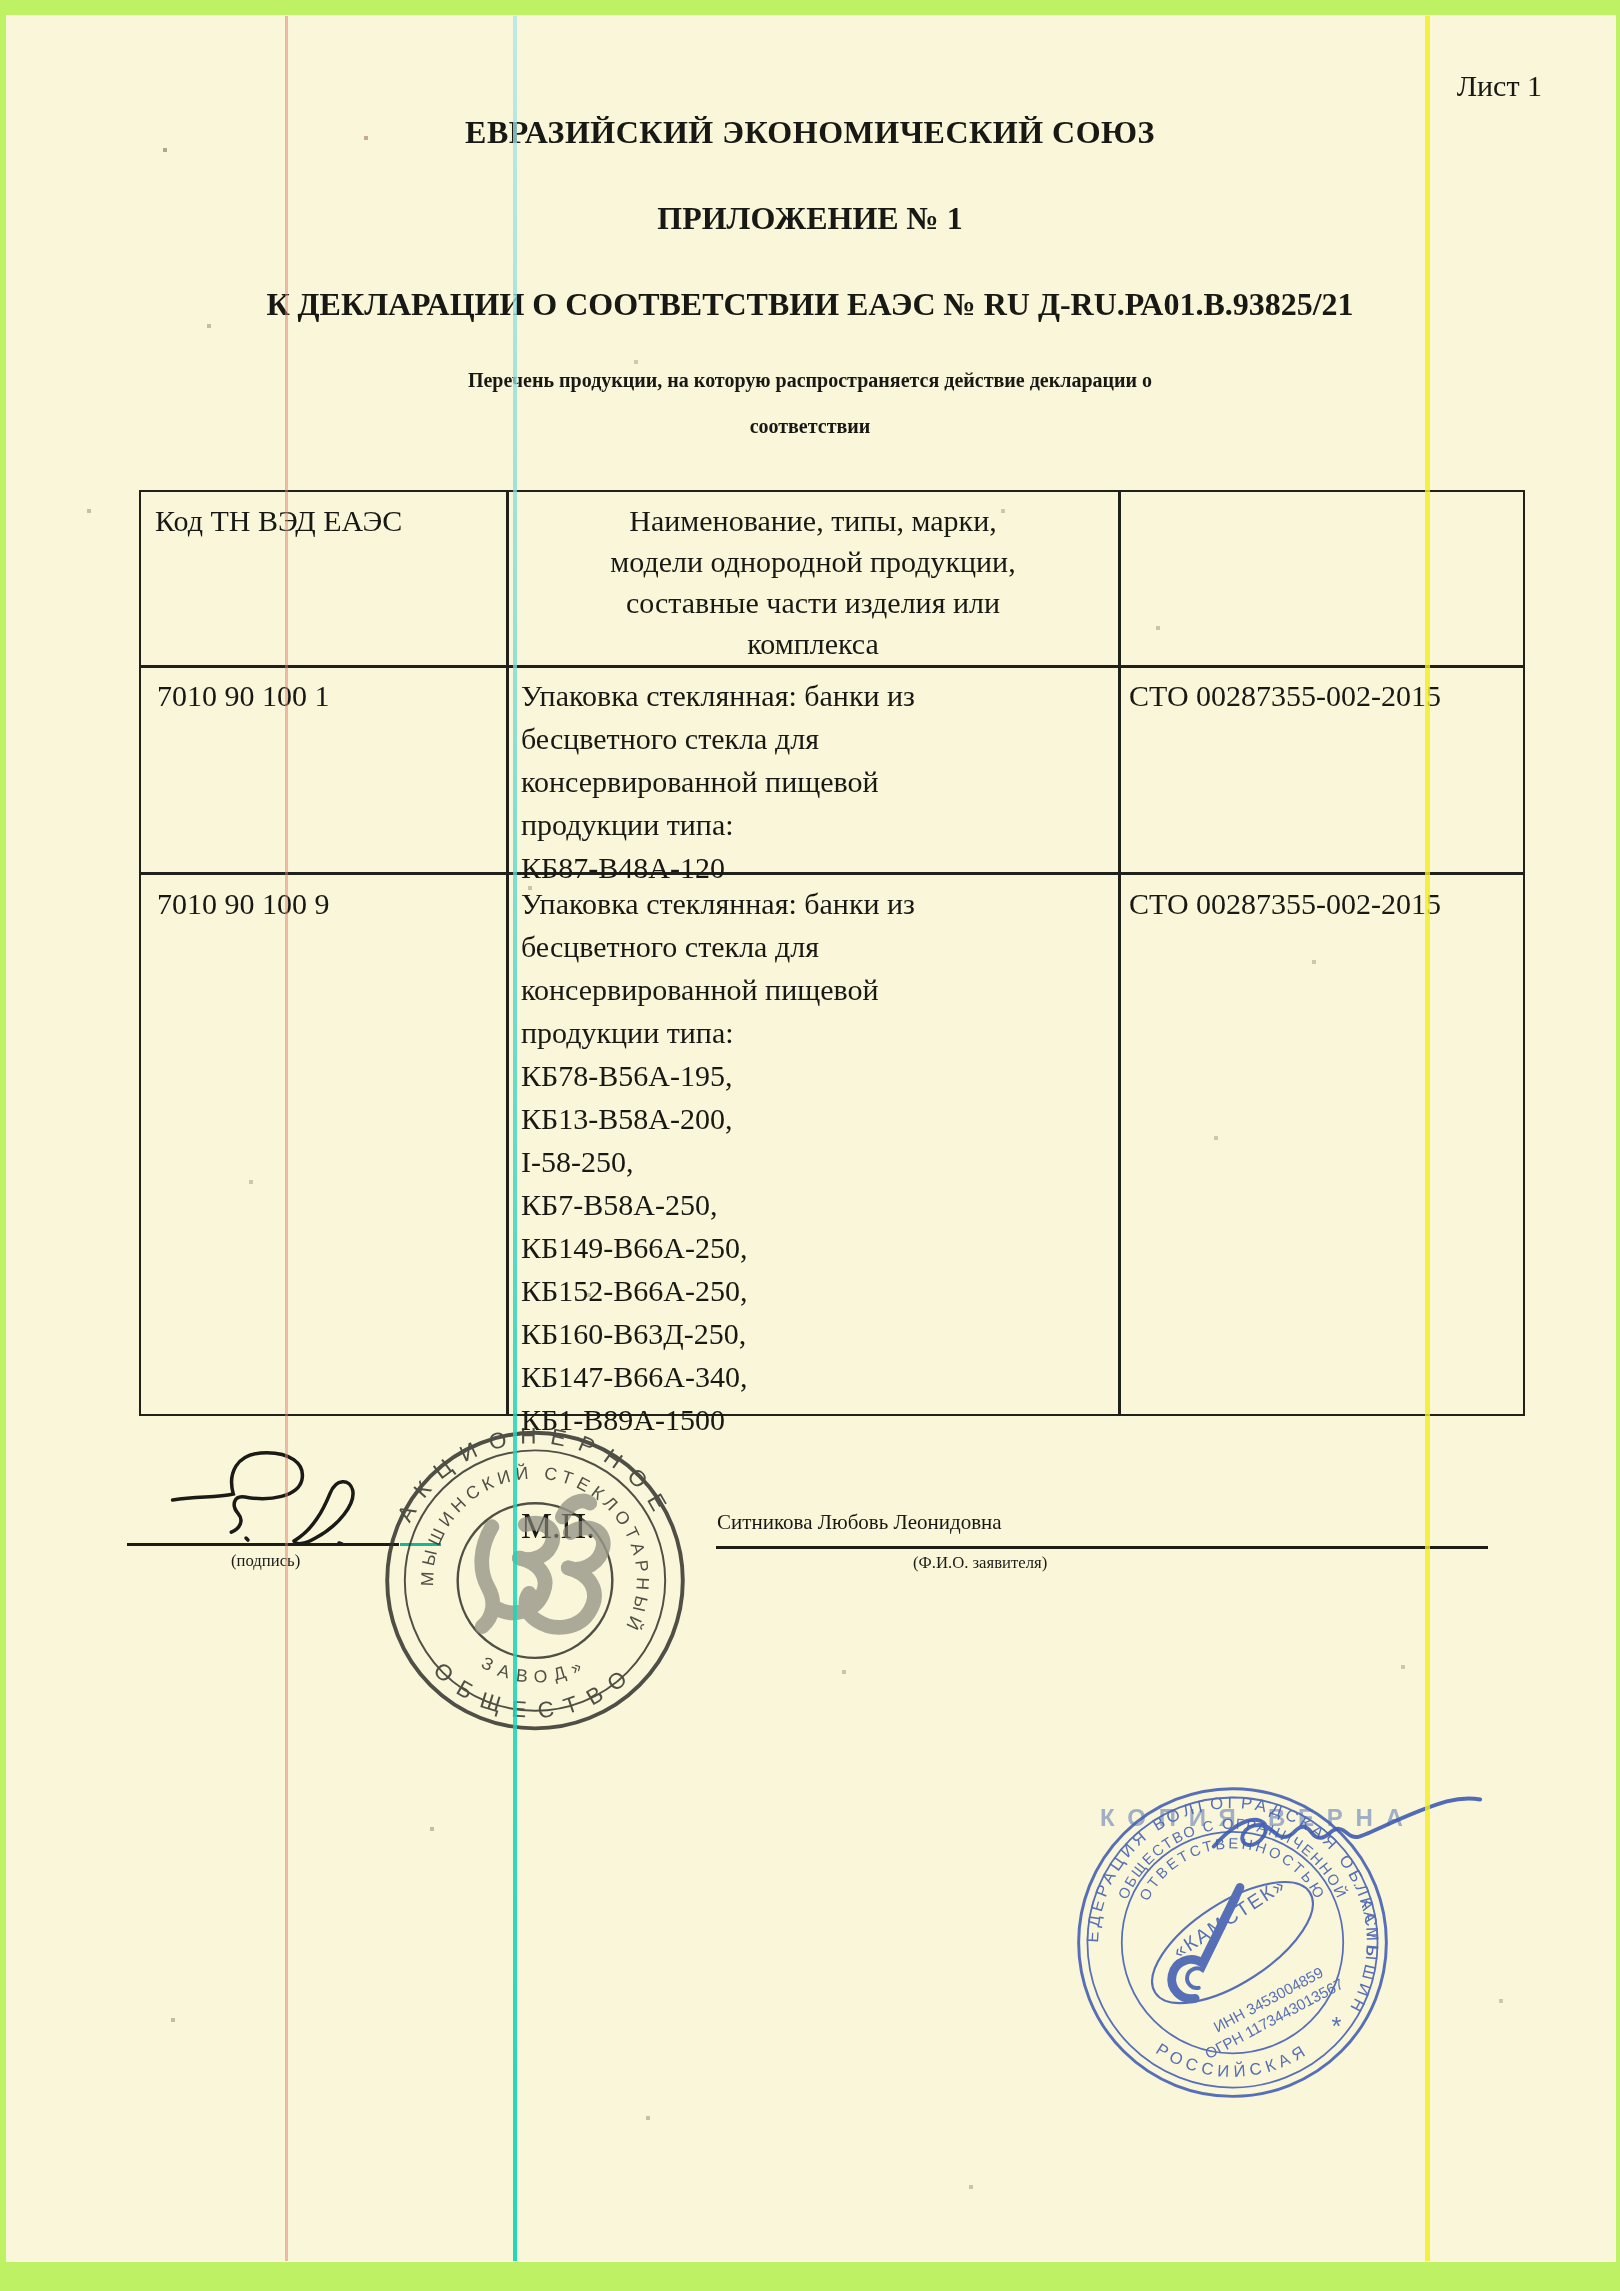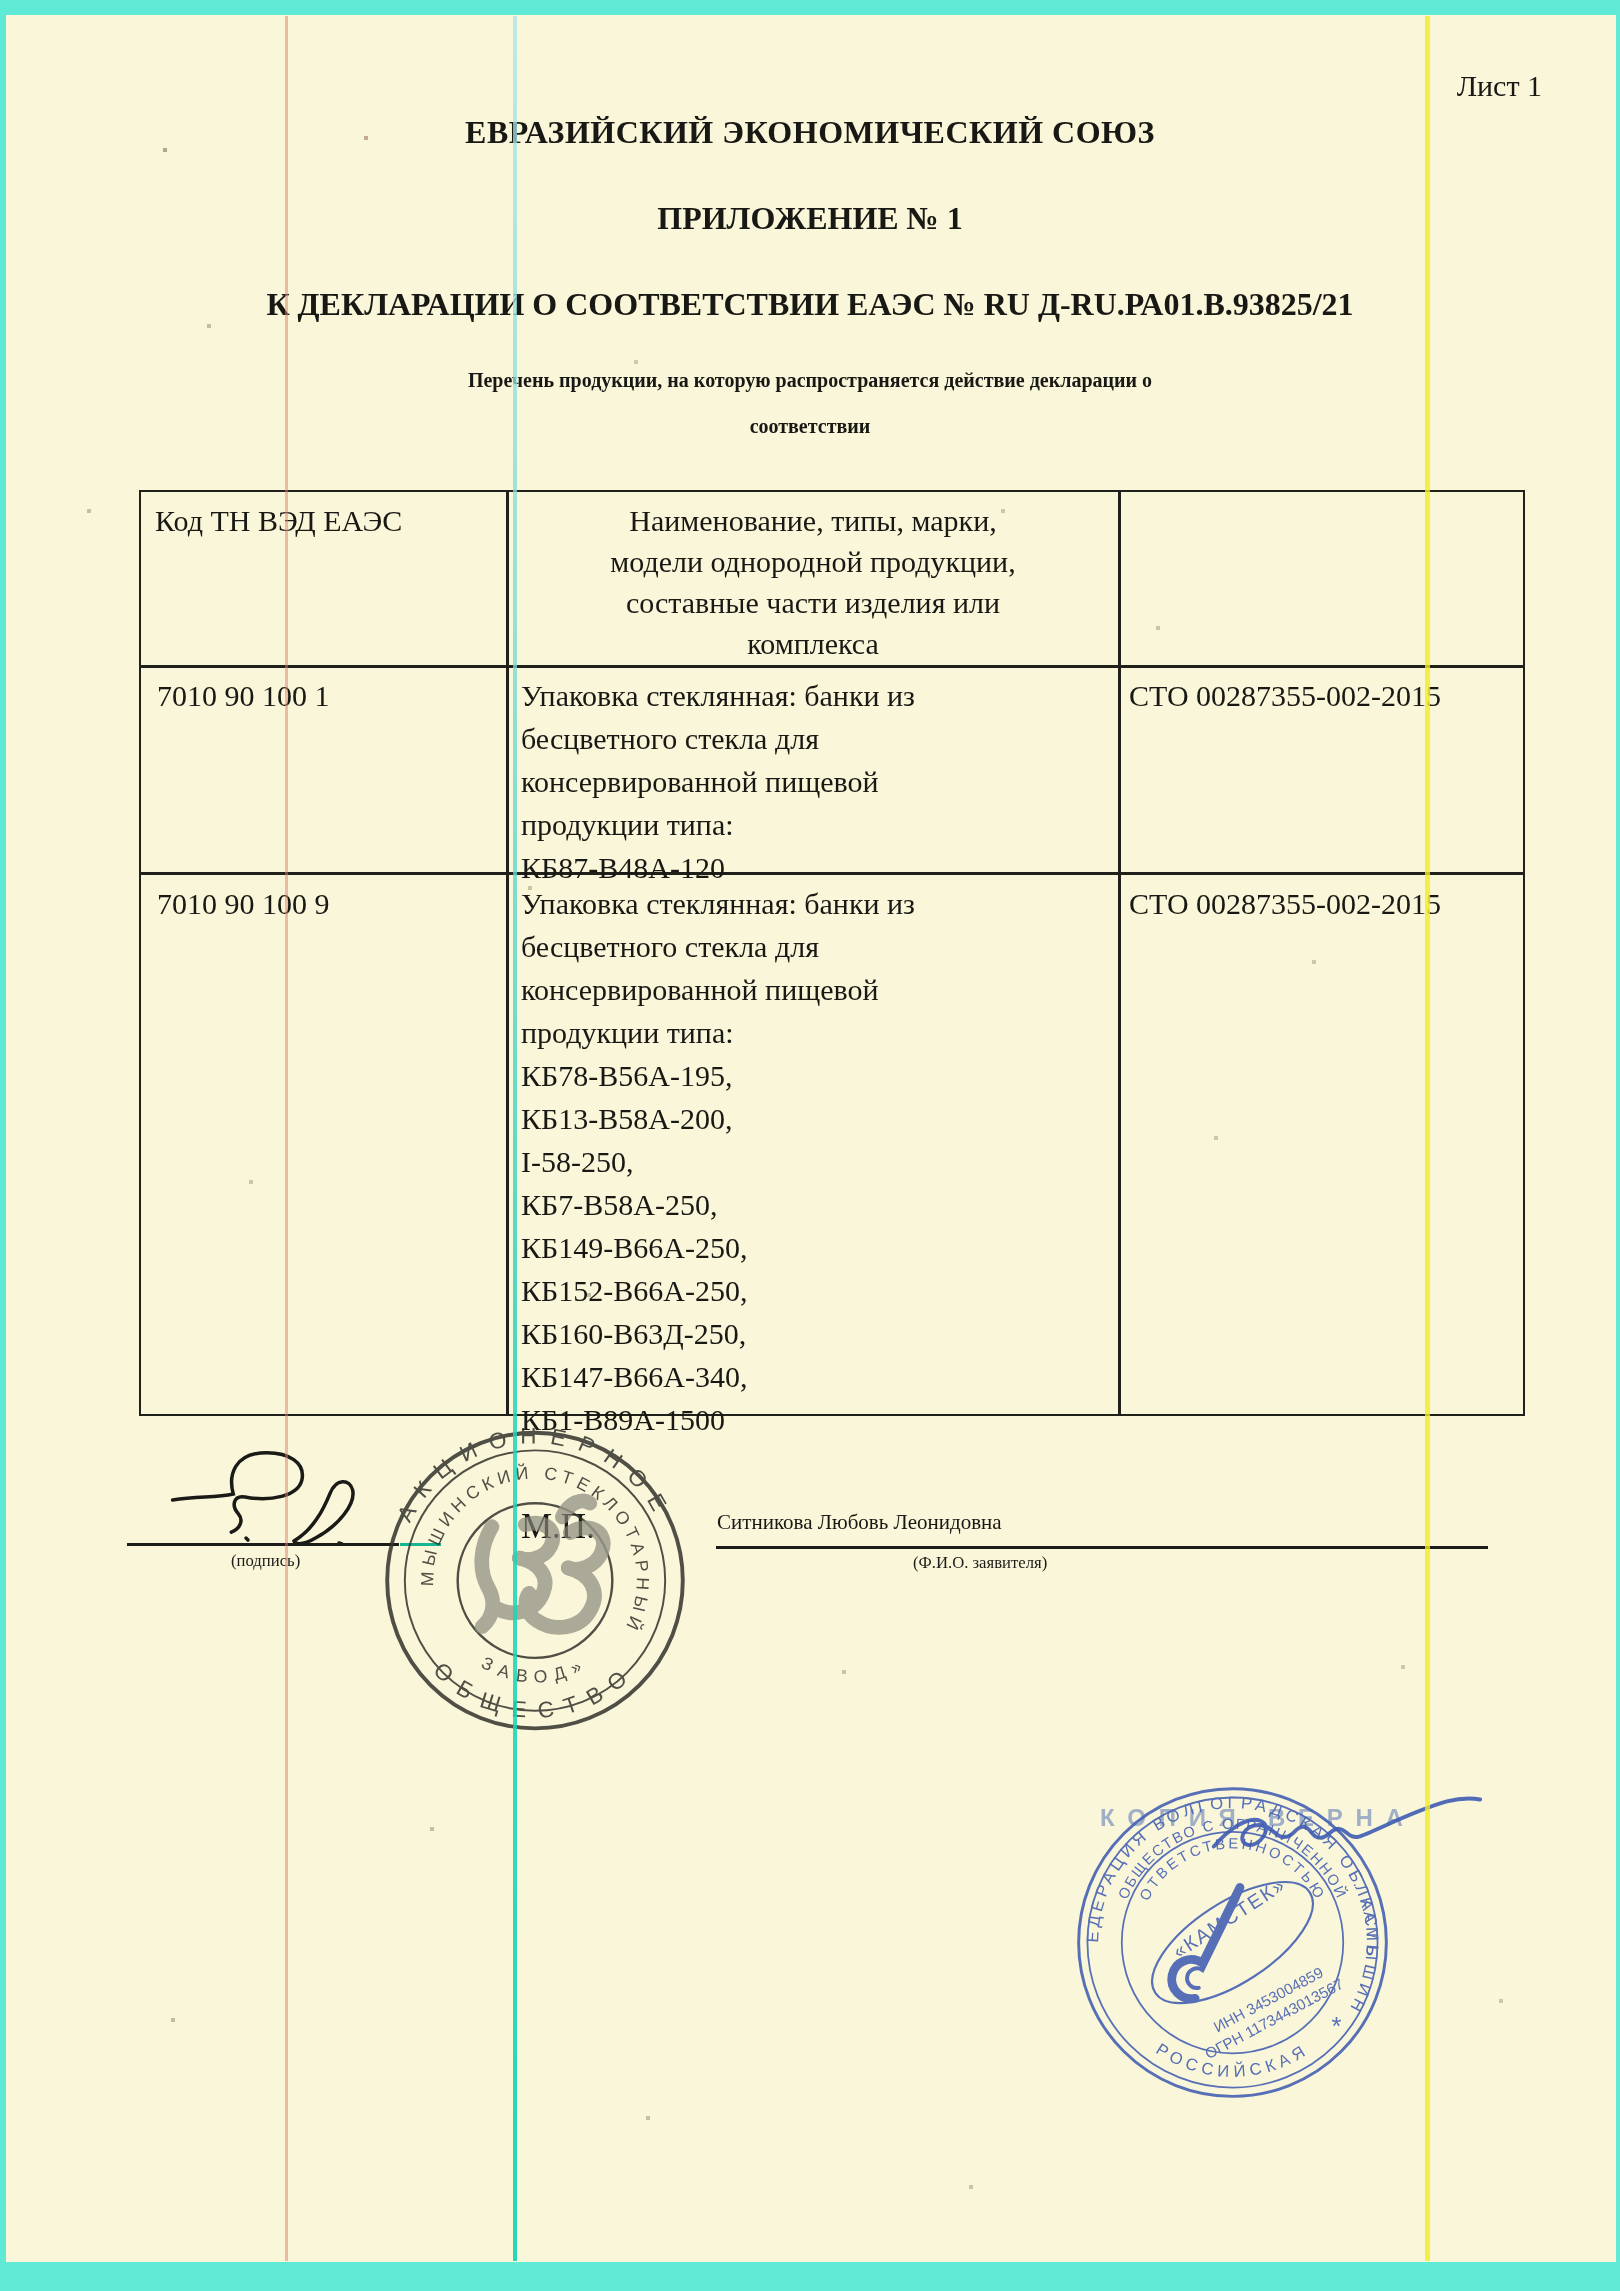--- a/index.html
+++ b/index.html
@@ -1,16 +1,16 @@
 <!DOCTYPE html>
 <html><head>
 <meta charset="utf-8">
 <style>
   html,body{margin:0;padding:0;background:#fdfdfb;}
-  .sheet{position:relative;width:1620px;height:2292px;background:#5eead4;overflow:hidden;
+  .sheet{position:relative;width:1620px;height:2292px;background:#bef264;overflow:hidden;
          font-family:"Liberation Serif","DejaVu Serif",serif;color:#181814;}
   .paper{position:absolute;left:5.9px;top:14.7px;width:1610px;height:2247px;background:#f9f6d9;}
   .speckles{position:absolute;left:0;top:0;width:2px;height:2px;background:transparent;
     box-shadow:208px 325px 0 1px rgba(95,88,50,.35), 365px 137px 0 1px rgba(120,60,40,.4),
     164px 149px 0 1px rgba(80,75,50,.45), 635px 361px 0 1px rgba(110,100,60,.3),
     1002px 510px 0 1px rgba(100,95,60,.3), 294px 691px 0 1px rgba(90,85,55,.35),
     250px 1181px 0 1px rgba(100,90,55,.3), 588px 1294px 0 1px rgba(90,85,55,.35),
     1215px 1137px 0 1px rgba(100,95,60,.3), 1313px 961px 0 1px rgba(100,95,60,.3),
     843px 1671px 0 1px rgba(90,85,55,.3), 431px 1828px 0 1px rgba(100,90,55,.35),
     172px 2019px 0 1px rgba(90,85,55,.35), 647px 2117px 0 1px rgba(100,95,60,.35),

